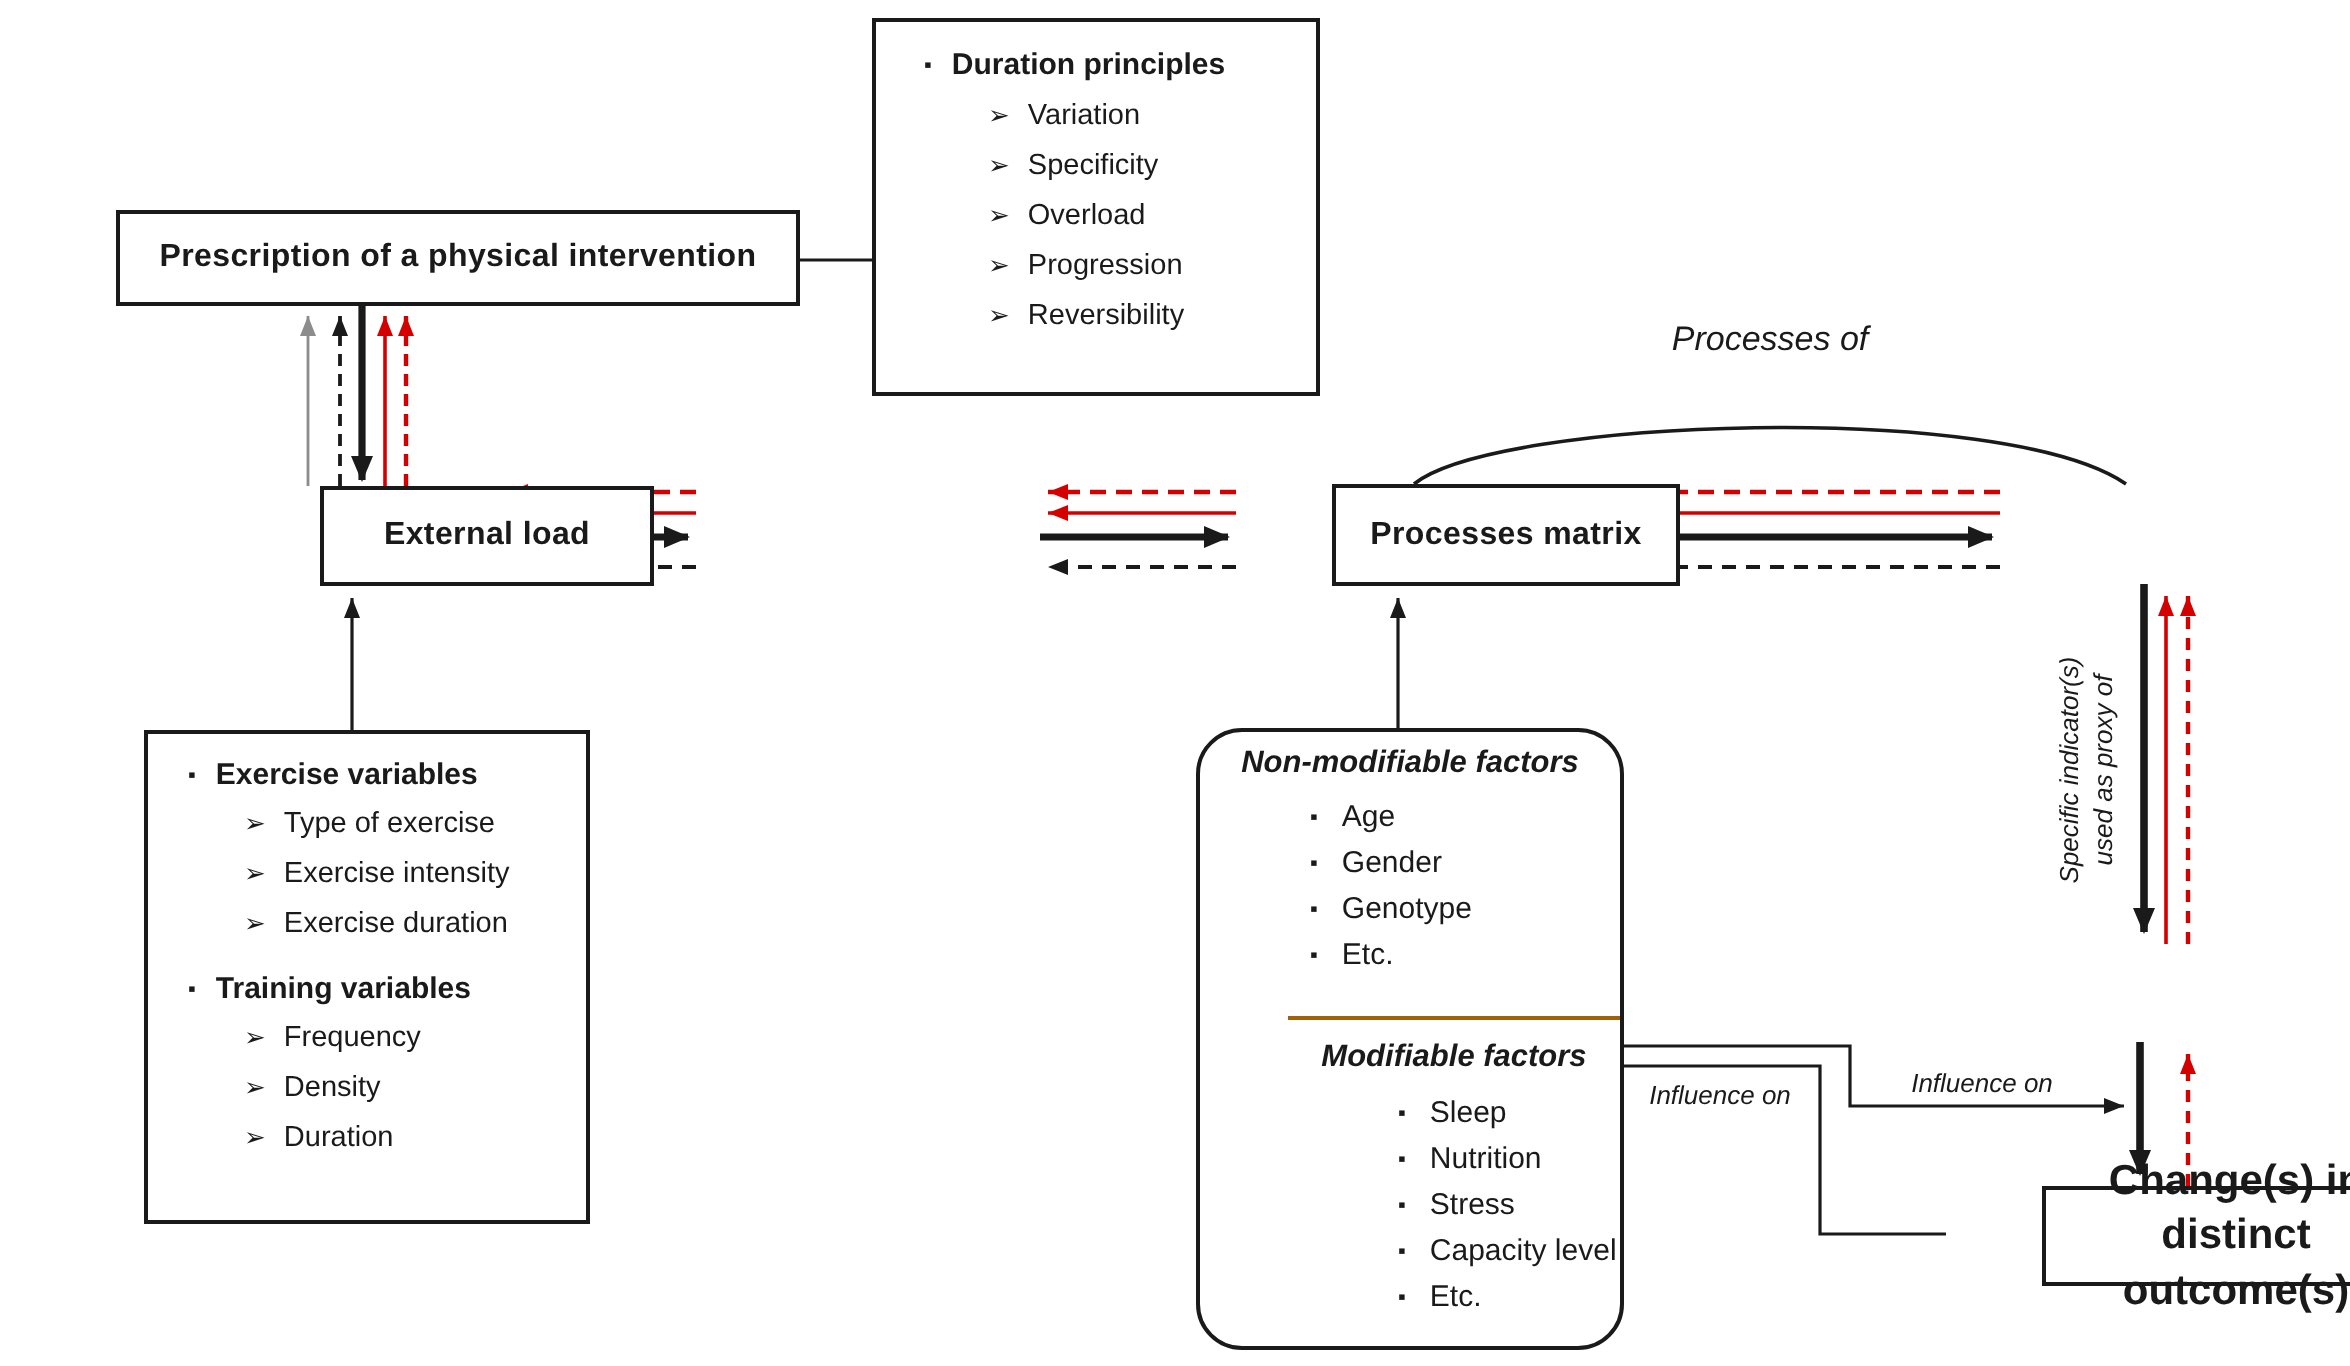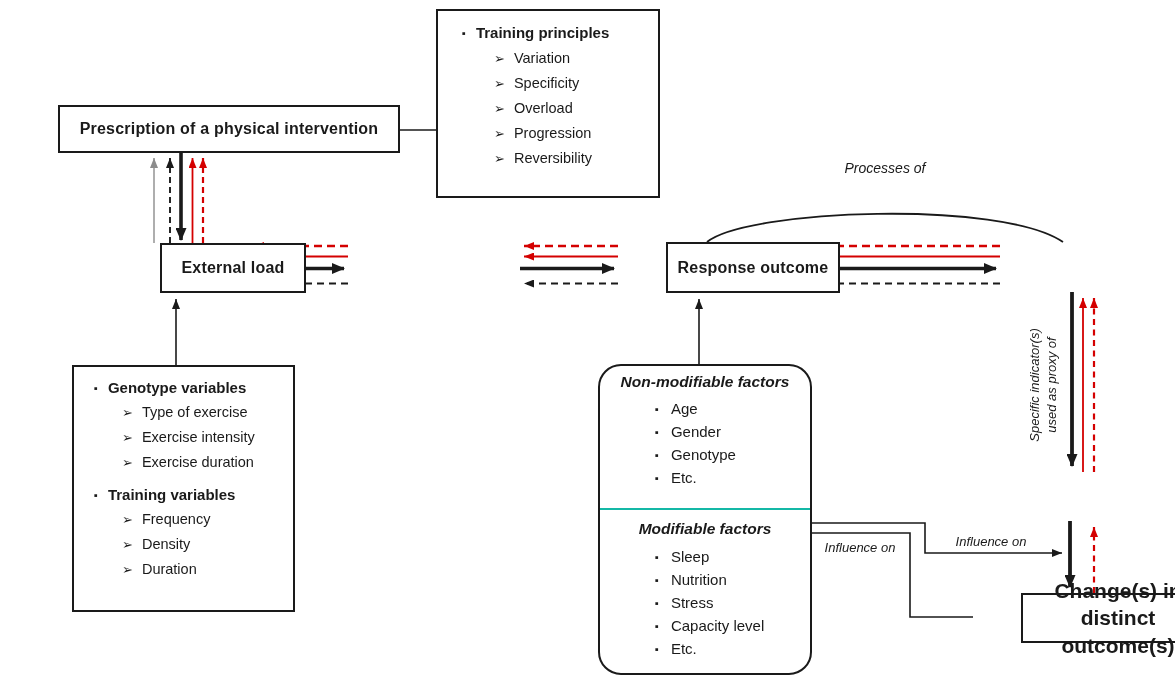--- a/index.html
+++ b/index.html
@@ -18,21 +18,21 @@
   .lb-title{display:flex;align-items:baseline;font-weight:bold;font-size:15px;}
   .lb-row{display:flex;align-items:baseline;}
   .sq{font-size:11px;margin-right:10px;position:relative;top:-1px;}
   .chev{font-size:13px;margin-right:9px;}
   
   .fact{font-size:15px;border-radius:23px;}
   .fact-title{font-weight:bold;font-style:italic;font-size:15.5px;text-align:center;}
   .fact-row{display:flex;align-items:baseline;padding-left:55px;}
   .fact .sq{margin-right:12px;}
   
-  .ann{position:absolute;font-style:italic;font-size:14px;line-height:1.32;text-align:center;color:#1a1a1a;}
+  .ann{position:absolute;font-style:italic;font-size:17px;line-height:1.32;text-align:center;color:#1a1a1a;}
 </style>
 </head>
 <body>
 
 <div class="canvas">
 
   <svg class="layer" viewBox="0 0 1175 683">
     <defs>
       <marker id="mb" viewBox="0 0 10 8" refX="10" refY="4" markerWidth="10" markerHeight="8" markerUnits="userSpaceOnUse" orient="auto">
           <path d="M0,0 L10,4 L0,8 Z" fill="#1a1a1a"></path>
@@ -87,21 +87,21 @@
     <path d="M 973,617 L 910,617 L 910,533 L 795,533" fill="none" stroke="#1a1a1a" stroke-width="1.6" marker-end="url(#mb)"></path>
   </svg>
 
   <div class="box center-label" style="left:10px;top:105px;width:342px;height:48px;">
     <span class="blabel">Prescription of a physical intervention</span>
   </div>
 
   <div class="box lb" style="left:436px;top:9px;width:224px;height:189px;padding:13px 6px 0 24px;">
     <div class="lb-title" style="margin-bottom:9px;">
       <span class="sq">▪</span>
-      <span>Training principles</span>
+      <span>Duration principles</span>
     </div>
     <div class="lb-row" style="margin:5px 0 0 32px;">
         <span class="chev">➢</span>
         <span>Variation</span>
       </div>
     <div class="lb-row" style="margin:9px 0 0 32px;">
         <span class="chev">➢</span>
         <span>Specificity</span>
       </div>
     <div class="lb-row" style="margin:9px 0 0 32px;">
@@ -111,31 +111,31 @@
     <div class="lb-row" style="margin:9px 0 0 32px;">
         <span class="chev">➢</span>
         <span>Progression</span>
       </div>
     <div class="lb-row" style="margin:9px 0 0 32px;">
         <span class="chev">➢</span>
         <span>Reversibility</span>
       </div>
   </div>
 
-  <div class="box center-label" style="left:112px;top:243px;width:146px;height:50px;">
+  <div class="box center-label" style="left:112px;top:243px;width:167px;height:50px;">
     <span class="blabel">External load</span>
   </div>
   <div class="box center-label" style="left:618px;top:242px;width:174px;height:51px;">
-    <span class="blabel">Response outcome</span>
+    <span class="blabel">Processes matrix</span>
   </div>
 
   <div class="box lb" style="left:72px;top:365px;width:223px;height:247px;padding:12px 4px 0 20px;">
     <div class="lb-title" style="margin-bottom:8px;">
       <span class="sq">▪</span>
-      <span>Genotype variables</span>
+      <span>Exercise variables</span>
     </div>
     <div class="lb-row" style="margin:6px 0 0 28px;">
         <span class="chev">➢</span>
         <span>Type of exercise</span>
       </div>
     <div class="lb-row" style="margin:9px 0 0 28px;">
         <span class="chev">➢</span>
         <span>Exercise intensity</span>
       </div>
     <div class="lb-row" style="margin:9px 0 0 28px;">
@@ -173,21 +173,21 @@
         </div>
       <div class="fact-row" style="margin-top:6px;">
           <span class="sq">▪</span>
           <span>Genotype</span>
         </div>
       <div class="fact-row" style="margin-top:6px;">
           <span class="sq">▪</span>
           <span>Etc.</span>
         </div>
     </div>
-    <div style="border-top:2px solid #14b8a6;padding-top:10px;">
+    <div style="border-top:2px solid #a16207;padding-top:10px;margin-left:44px;">
       <div class="fact-title">Modifiable factors</div>
       <div class="fact-row" style="margin-top:10px;">
           <span class="sq">▪</span>
           <span>Sleep</span>
         </div>
       <div class="fact-row" style="margin-top:6px;">
           <span class="sq">▪</span>
           <span>Nutrition</span>
         </div>
       <div class="fact-row" style="margin-top:6px;">

